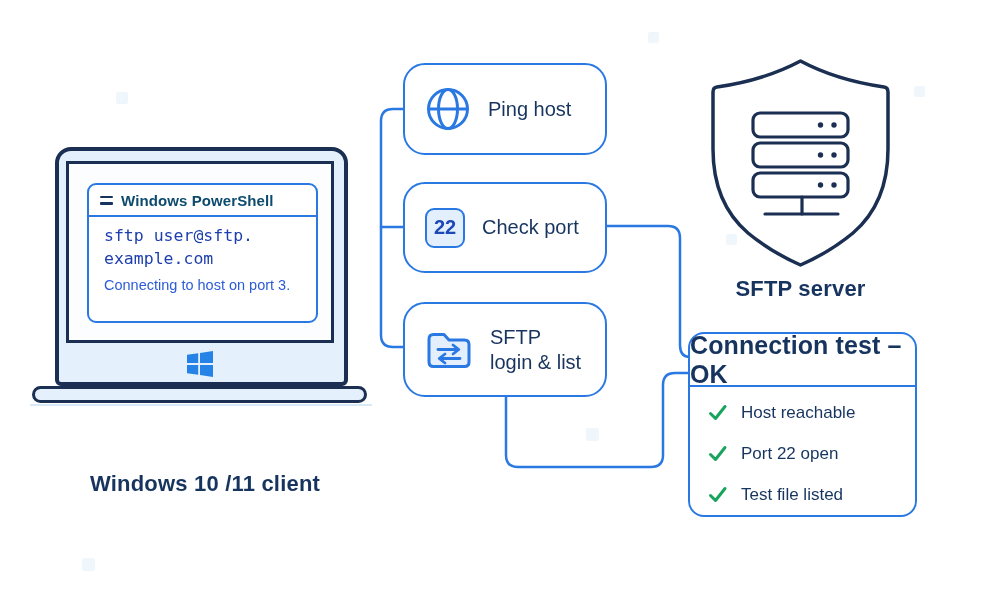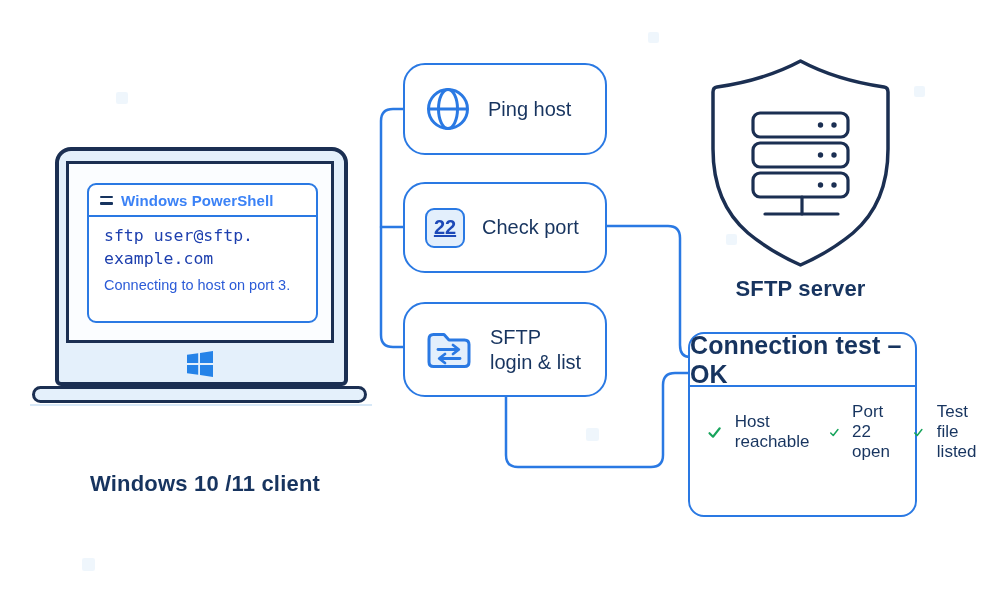--- a/index.html
+++ b/index.html
@@ -24,21 +24,21 @@
     position:absolute;left:87px;top:183px;width:231px;height:140px;
     box-sizing:border-box;border:2px solid #2a79e3;border-radius:9px;
     background:#ffffff;z-index:4;
   }
   .ps-titlebar{
     height:30px;border-bottom:2px solid #2a79e3;display:flex;align-items:center;
     gap:8px;padding-left:11px;
   }
   .menu-icon{display:flex;flex-direction:column;gap:4px;width:13px;}
   .menu-icon i{display:block;height:2.5px;background:#17345f;border-radius:1px;}
-  .ps-title{font-size:15px;font-weight:700;color:#3b82f6;letter-spacing:.1px;}
+  .ps-title{font-size:15px;font-weight:700;color:#0c4a6e;letter-spacing:.1px;}
   .ps-body{padding:8px 10px 0 15px;}
   .cmd{
     font-family:"DejaVu Sans Mono", monospace;font-size:16.5px;line-height:1.38;
     color:#1d3fae;white-space:pre;
   }
   .status{margin-top:6px;font-size:14.5px;color:#2b5bd7;}
   .win-logo{position:absolute;left:187px;top:351px;z-index:4;}
   .laptop-base{
     position:absolute;left:32px;top:386px;width:335px;height:17px;
     box-sizing:border-box;border:3px solid #1b2f52;border-radius:10px;
@@ -57,42 +57,42 @@
     display:flex;align-items:center;gap:17px;padding-left:20px;z-index:2;
   }
   .step-label{font-size:20px;font-weight:400;color:#17345f;line-height:1.25;}
   #step-ping{top:63px;height:92px;}
   #step-port{top:182px;height:91px;}
   #step-sftp{top:302px;height:95px;}
   .port-badge{
     width:40px;height:40px;box-sizing:border-box;flex:none;
     border:2.5px solid #2a79e3;border-radius:9px;background:#e3effc;
     display:flex;align-items:center;justify-content:center;
-    font-size:20px;font-weight:700;color:#1d49b8;text-decoration:underline;
+    font-size:20px;font-weight:700;color:#1d49b8;
   }
 
   
   .shield-wrap{position:absolute;left:703px;top:56px;z-index:2;}
   .server-caption{
     position:absolute;left:703px;top:276px;width:195px;text-align:center;
     font-size:22px;font-weight:700;color:#17345f;z-index:2;letter-spacing:.2px;
   }
 
   
   .panel{
     position:absolute;left:688px;top:332px;width:229px;height:185px;
     box-sizing:border-box;border:2.5px solid #2a79e3;border-radius:16px;
     background:#ffffff;z-index:2;
   }
   .panel-header{
     height:53px;box-sizing:border-box;border-bottom:2.5px solid #2a79e3;
     display:flex;align-items:center;justify-content:center;
     font-size:25px;font-weight:700;color:#17345f;letter-spacing:.1px;
   }
-  .panel-list{display:flex;flex-direction:row;gap:13px;padding:15px 10px 0 17px;}
+  .panel-list{display:flex;flex-direction:column;gap:20px;padding:15px 10px 0 17px;}
   .check-row{display:flex;align-items:center;gap:13px;}
   .check-row .lbl{font-size:17px;font-weight:500;color:#17345f;}
 </style>
 </head>
 <body>
 
 <div id="canvas">
 
   <div class="deco" style="left:116px;top:92px;width:12px;height:12px;"></div>
   <div class="deco" style="left:648px;top:32px;width:11px;height:11px;"></div>

